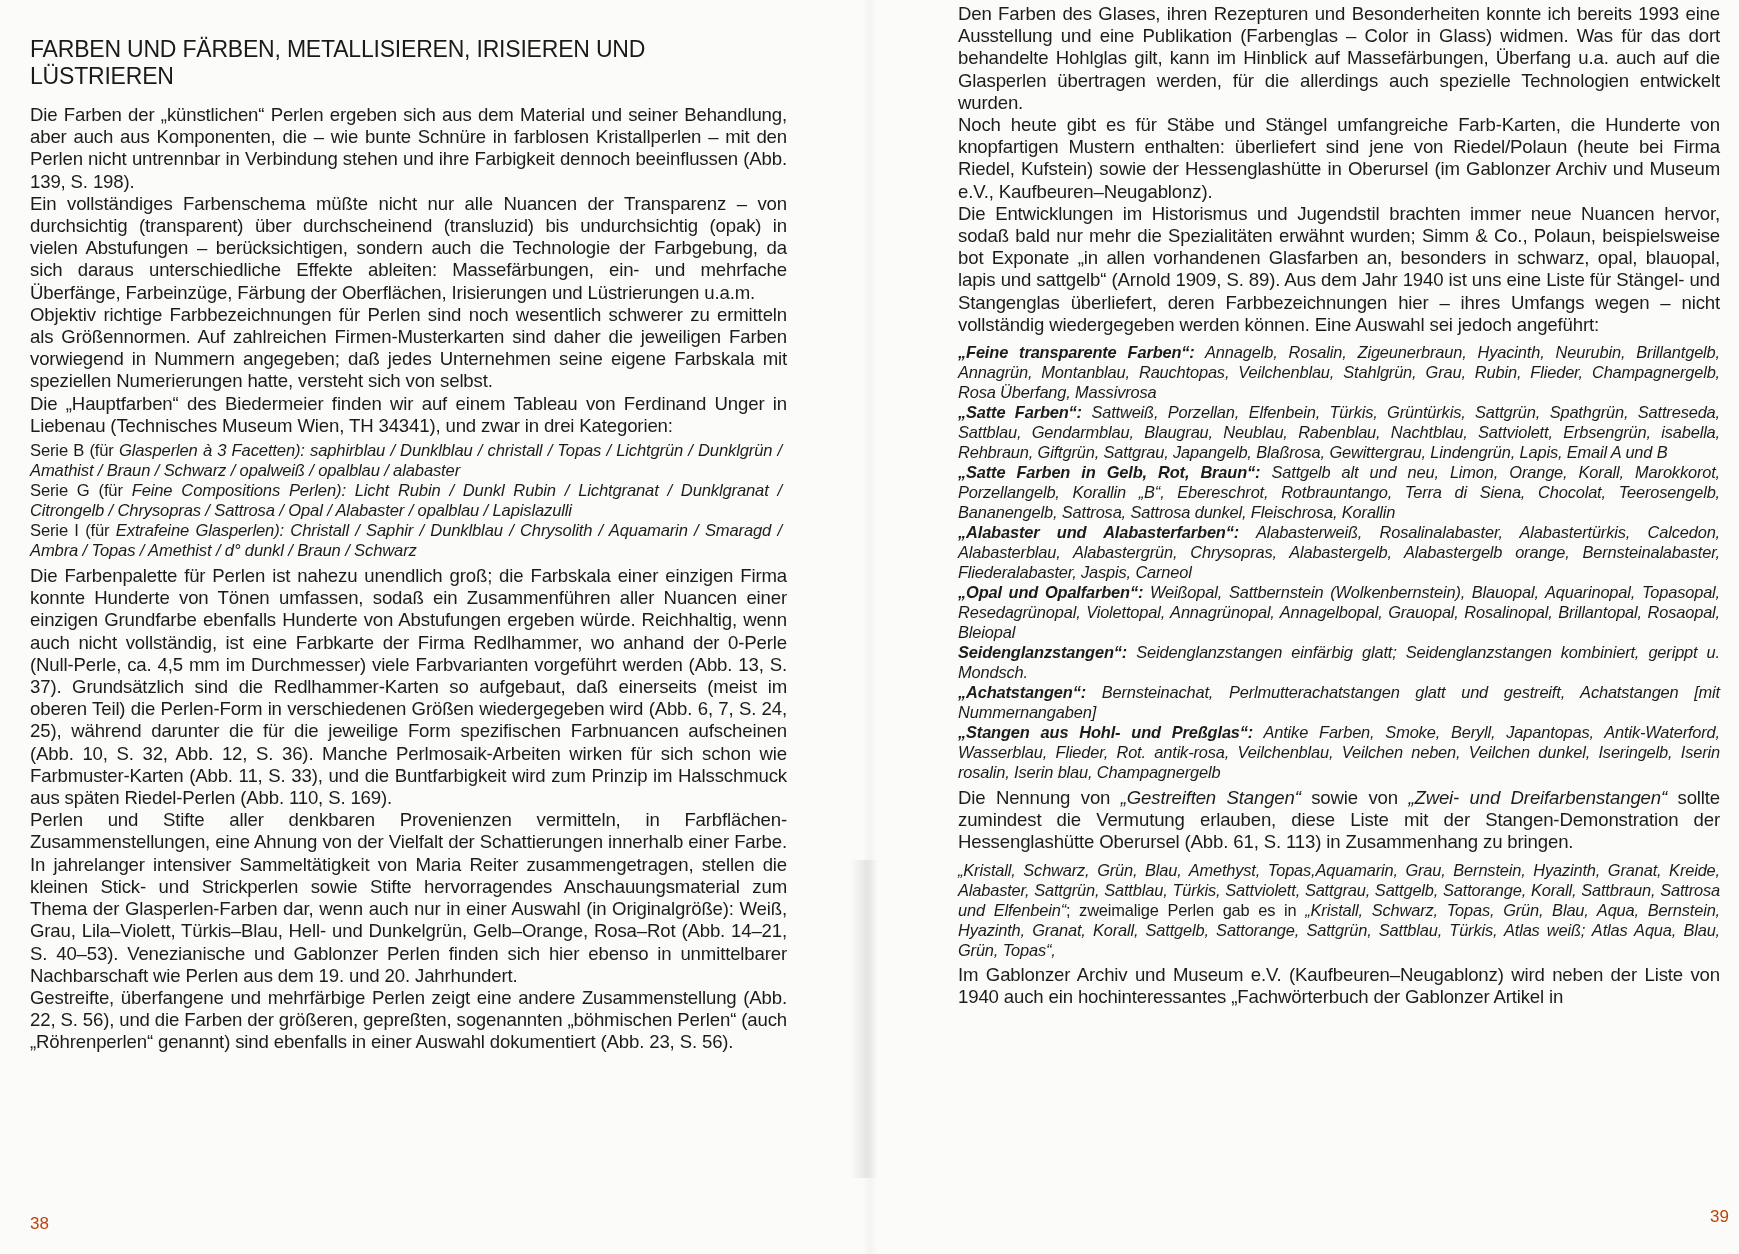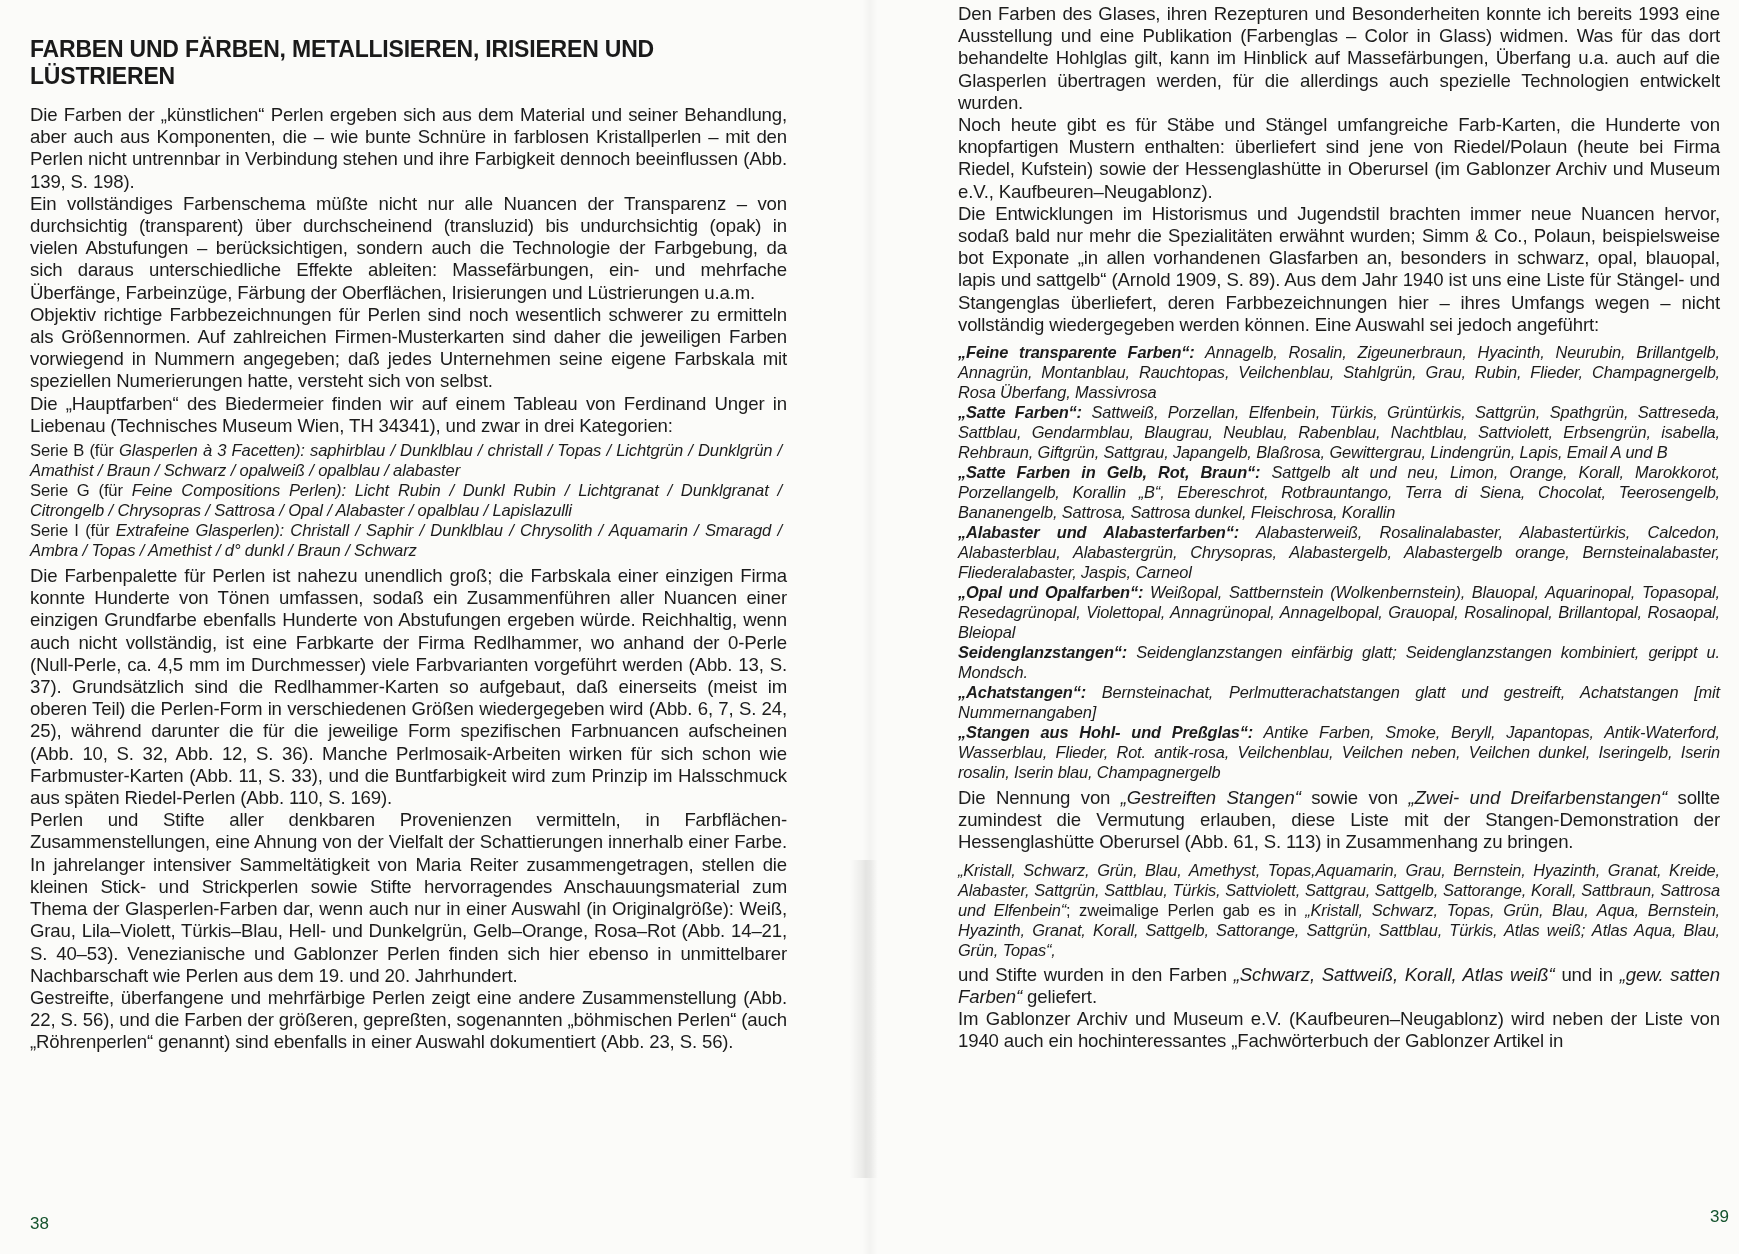--- a/index.html
+++ b/index.html
@@ -22,37 +22,37 @@
   }
   .col {
     position: absolute; text-align: justify;
     font-size: 18.6px; line-height: 22.2px;
     letter-spacing: -0.15px;
   }
   .page-left .col { left: 30px; top: 104px; width: 757px; }
   .page-right .col { left: 88px; top: 3px; width: 762px; }
   h1.title {
     position: absolute; left: 30px; top: 36px; width: 760px; margin: 0;
-    font-weight: bold; font-size: 23px; line-height: 27px; letter-spacing: -0.2px;
+    font-weight: normal; font-size: 23px; line-height: 27px; letter-spacing: -0.2px;
     color: #1a1a1a;
   }
   p { margin: 0; }
   .series-block { font-size: 16.6px; line-height: 20px; margin: 4px 5px 4px 0; }
   .series-block p { margin: 0; }
   i, .it { font-style: italic; }
   .list-block { font-size: 16.4px; line-height: 20px; font-style: italic; margin: 6px 0 5px 0; }
   .list-block p { margin: 0; }
   .list-block b { font-weight: bold; }
   .quote-block { font-size: 16.4px; line-height: 20px; font-style: italic; margin: 6px 0 4px 0; }
   .shade {
     position: absolute; left: 850px; top: 860px; width: 28px; height: 318px;
     background: linear-gradient(90deg, rgba(0,0,0,0) 0%, rgba(0,0,0,0.08) 55%, rgba(0,0,0,0.0) 100%);
   }
   .page-number {
-    position: absolute; font-size: 17px; color: #14532d;
+    position: absolute; font-size: 17px; color: #c2410c;
   }
   .pn-left { left: 30px; top: 1214px; }
   .pn-right { left: 1710px; top: 1207px; }
   .tail-text { font-style: normal; }
 </style>
 </head>
 <body>
 
 <div class="spread">
   <div class="gutter"></div>
@@ -93,18 +93,17 @@
         <p><b>„Achatstangen“:</b><span> Bernsteinachat, Perlmutterachatstangen glatt und gestreift, Achatstangen [mit Nummernangaben]</span></p>
         <p><b>„Stangen aus Hohl- und Preßglas“:</b><span> Antike Farben, Smoke, Beryll, Japantopas, Antik-Waterford, Wasserblau, Flieder, Rot. antik-rosa, Veilchenblau, Veilchen neben, Veilchen dunkel, Iseringelb, Iserin rosalin, Iserin blau, Champagnergelb</span></p>
       </div>
 
       <p><span>Die Nennung von </span><i>„Gestreiften Stangen“</i><span> sowie von </span><i>„Zwei- und Dreifarbenstangen“</i><span> sollte zumindest die Vermutung erlauben, diese Liste mit der Stangen-Demonstration der Hessenglashütte Oberursel (Abb. 61, S. 113) in Zusammenhang zu bringen.</span></p>
 
       <div class="quote-block">
         <span>„Kristall, Schwarz, Grün, Blau, Amethyst, Topas,Aquamarin, Grau, Bernstein, Hyazinth, Granat, Kreide, Alabaster, Sattgrün, Sattblau, Türkis, Sattviolett, Sattgrau, Sattgelb, Sattorange, Korall, Sattbraun, Sattrosa und Elfenbein“</span><span class="tail-text">; zweimalige Perlen gab es in </span><span>„Kristall, Schwarz, Topas, Grün, Blau, Aqua, Bernstein, Hyazinth, Granat, Korall, Sattgelb, Sattorange, Sattgrün, Sattblau, Türkis, Atlas weiß; Atlas Aqua, Blau, Grün, Topas“,</span>
       </div>
 
-      <p><span>und Stifte wurden in den Farben </span><i>„Schwarz, Sattweiß, Korall, Atlas weiß“</i><span> und in </span><i>„gew. satten Farben“</i><span> geliefert.</span></p>
       <p>Im Gablonzer Archiv und Museum e.V. (Kaufbeuren–Neugablonz) wird neben der Liste von 1940 auch ein hochinteressantes „Fachwörterbuch der Gablonzer Artikel in</p>
     </div>
     <div class="page-number pn-right" style="left:840px;">39</div>
   </div>
 </div>
 
 </body></html>

